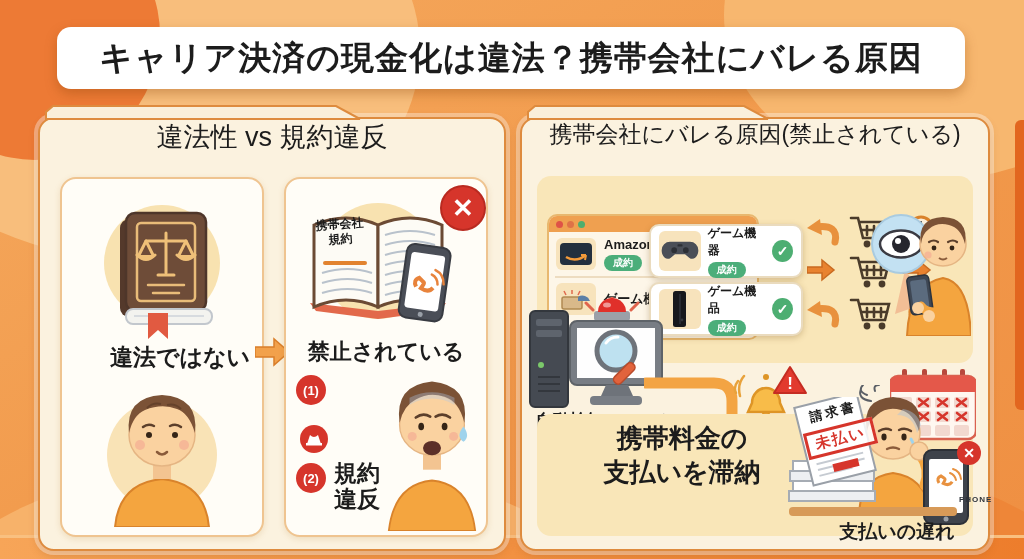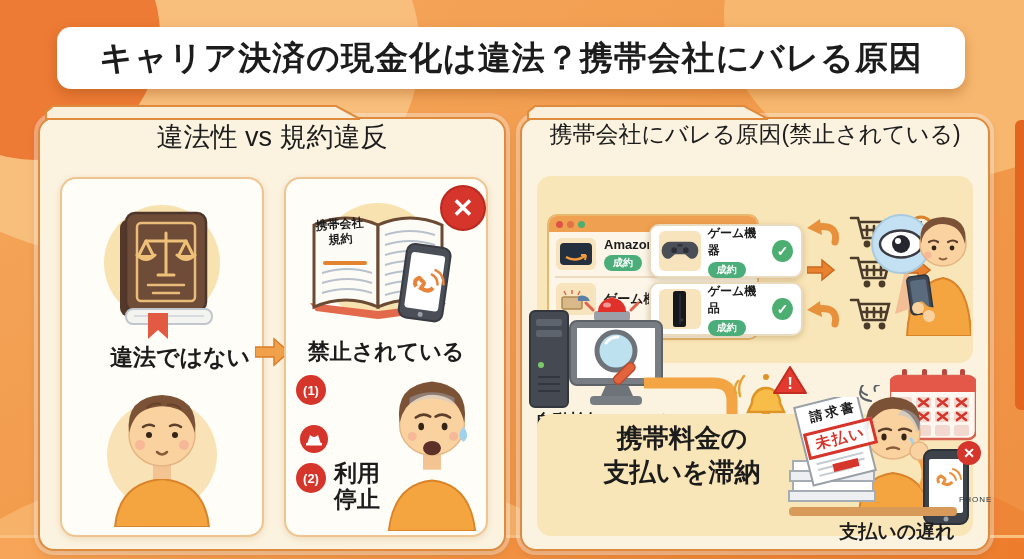--- a/index.html
+++ b/index.html
@@ -138,21 +138,21 @@
       </div>
       <div class="badge" style="left:14px;top:246px;width:28px;height:28px;">
         <svg width="16" height="14" viewBox="0 0 16 14">
             <path d="M1 12 L4 3 Q8 7 12 3 L15 12 Z" fill="#fff"></path>
             <rect x="0" y="11" width="16" height="2.5" fill="#fff"></rect>
           </svg>
       </div>
       <div class="pnum" style="left:10px;top:284px;">
         <span>(2)</span>
       </div>
-      <div class="plabel" style="left:48px;top:282px;">利用停止</div>
+      <div class="plabel" style="left:48px;top:282px;">規約違反</div>
 
       <svg class="abs" style="left:92px;top:188px;" width="108" height="164" viewBox="0 0 120 182">
         <path d="M12 182 Q18 130 60 126 Q102 130 108 182 Z" fill="#F4A53F" stroke="#D9832B" stroke-width="2"></path>
         <rect x="50" y="92" width="20" height="22" fill="#F3C491"></rect>
         <ellipse cx="60" cy="64" rx="36" ry="34" fill="#FAD2A0" stroke="#E5B583" stroke-width="1.5"></ellipse>
         <path d="M24 62 Q18 20 60 16 Q102 20 96 62 Q90 38 74 33 Q57 27 42 36 Q28 43 24 62 Z" fill="#7B5236"></path>
         <path d="M35 42 Q60 28 85 42 L85 34 Q60 22 35 34 Z" fill="#AFC9E8" opacity=".35"></path>
         <path d="M42 56 Q50 50 58 55 M64 55 Q72 50 80 56" stroke="#5C3F2B" stroke-width="3" fill="none" stroke-linecap="round"></path>
         <ellipse cx="48" cy="66" rx="3.2" ry="4.2" fill="#352517"></ellipse>
           <ellipse cx="74" cy="66" rx="3.2" ry="4.2" fill="#352517"></ellipse>
@@ -410,21 +410,21 @@
         <div class="abs" style="left:46px;top:92px;width:26px;height:8px;background:#D6352B;transform:rotate(-14deg);"></div>
 
         <div class="abs" style="left:136px;top:78px;width:50px;height:78px;">
           <svg width="46" height="76" viewBox="0 0 46 76" style="position:absolute;left:0;top:2px;">
             <rect x="1" y="1" width="44" height="74" rx="8" fill="#3E434B" stroke="#2C3037" stroke-width="2"></rect>
             <rect x="6" y="10" width="34" height="54" rx="2" fill="#FFFFFF"></rect>
             <path d="M16 34 q-3 -5 2 -7 l3 2 q1.5 1 .8 2.4 l-1.6 3 q6 3 9 -1.6" fill="none" stroke="#E8913F" stroke-width="3"></path>
             <path d="M27 24 q5 2 6 7 M30 20 q7 2 8 10" stroke="#E8913F" stroke-width="2" fill="none" stroke-linecap="round"></path>
             <circle cx="23" cy="70" r="2.5" fill="#9AA0A8"></circle>
           </svg>
-          <span class="abs" style="left:8px;top:48px;font-size:8px;font-weight:normal;color:#2F343B;letter-spacing:1px;padding-left:28px;">PHONE</span>
+          <span class="abs" style="left:8px;top:48px;font-size:8px;font-weight:bold;color:#2F343B;letter-spacing:1px;padding-left:28px;">PHONE</span>
           <div class="badge" style="right:-8px;top:-6px;width:24px;height:24px;font-size:14px;">
             <span>✕</span>
           </div>
         </div>
         <div class="abs" style="left:2px;top:138px;width:168px;height:9px;background:#D79A58;border-radius:4px;"></div>
         <div class="abs" style="left:30px;top:150px;width:160px;text-align:center;font-size:19px;font-weight:bold;">支払いの遅れ</div>
       </div>
     </div>
   </div>
 </div>

